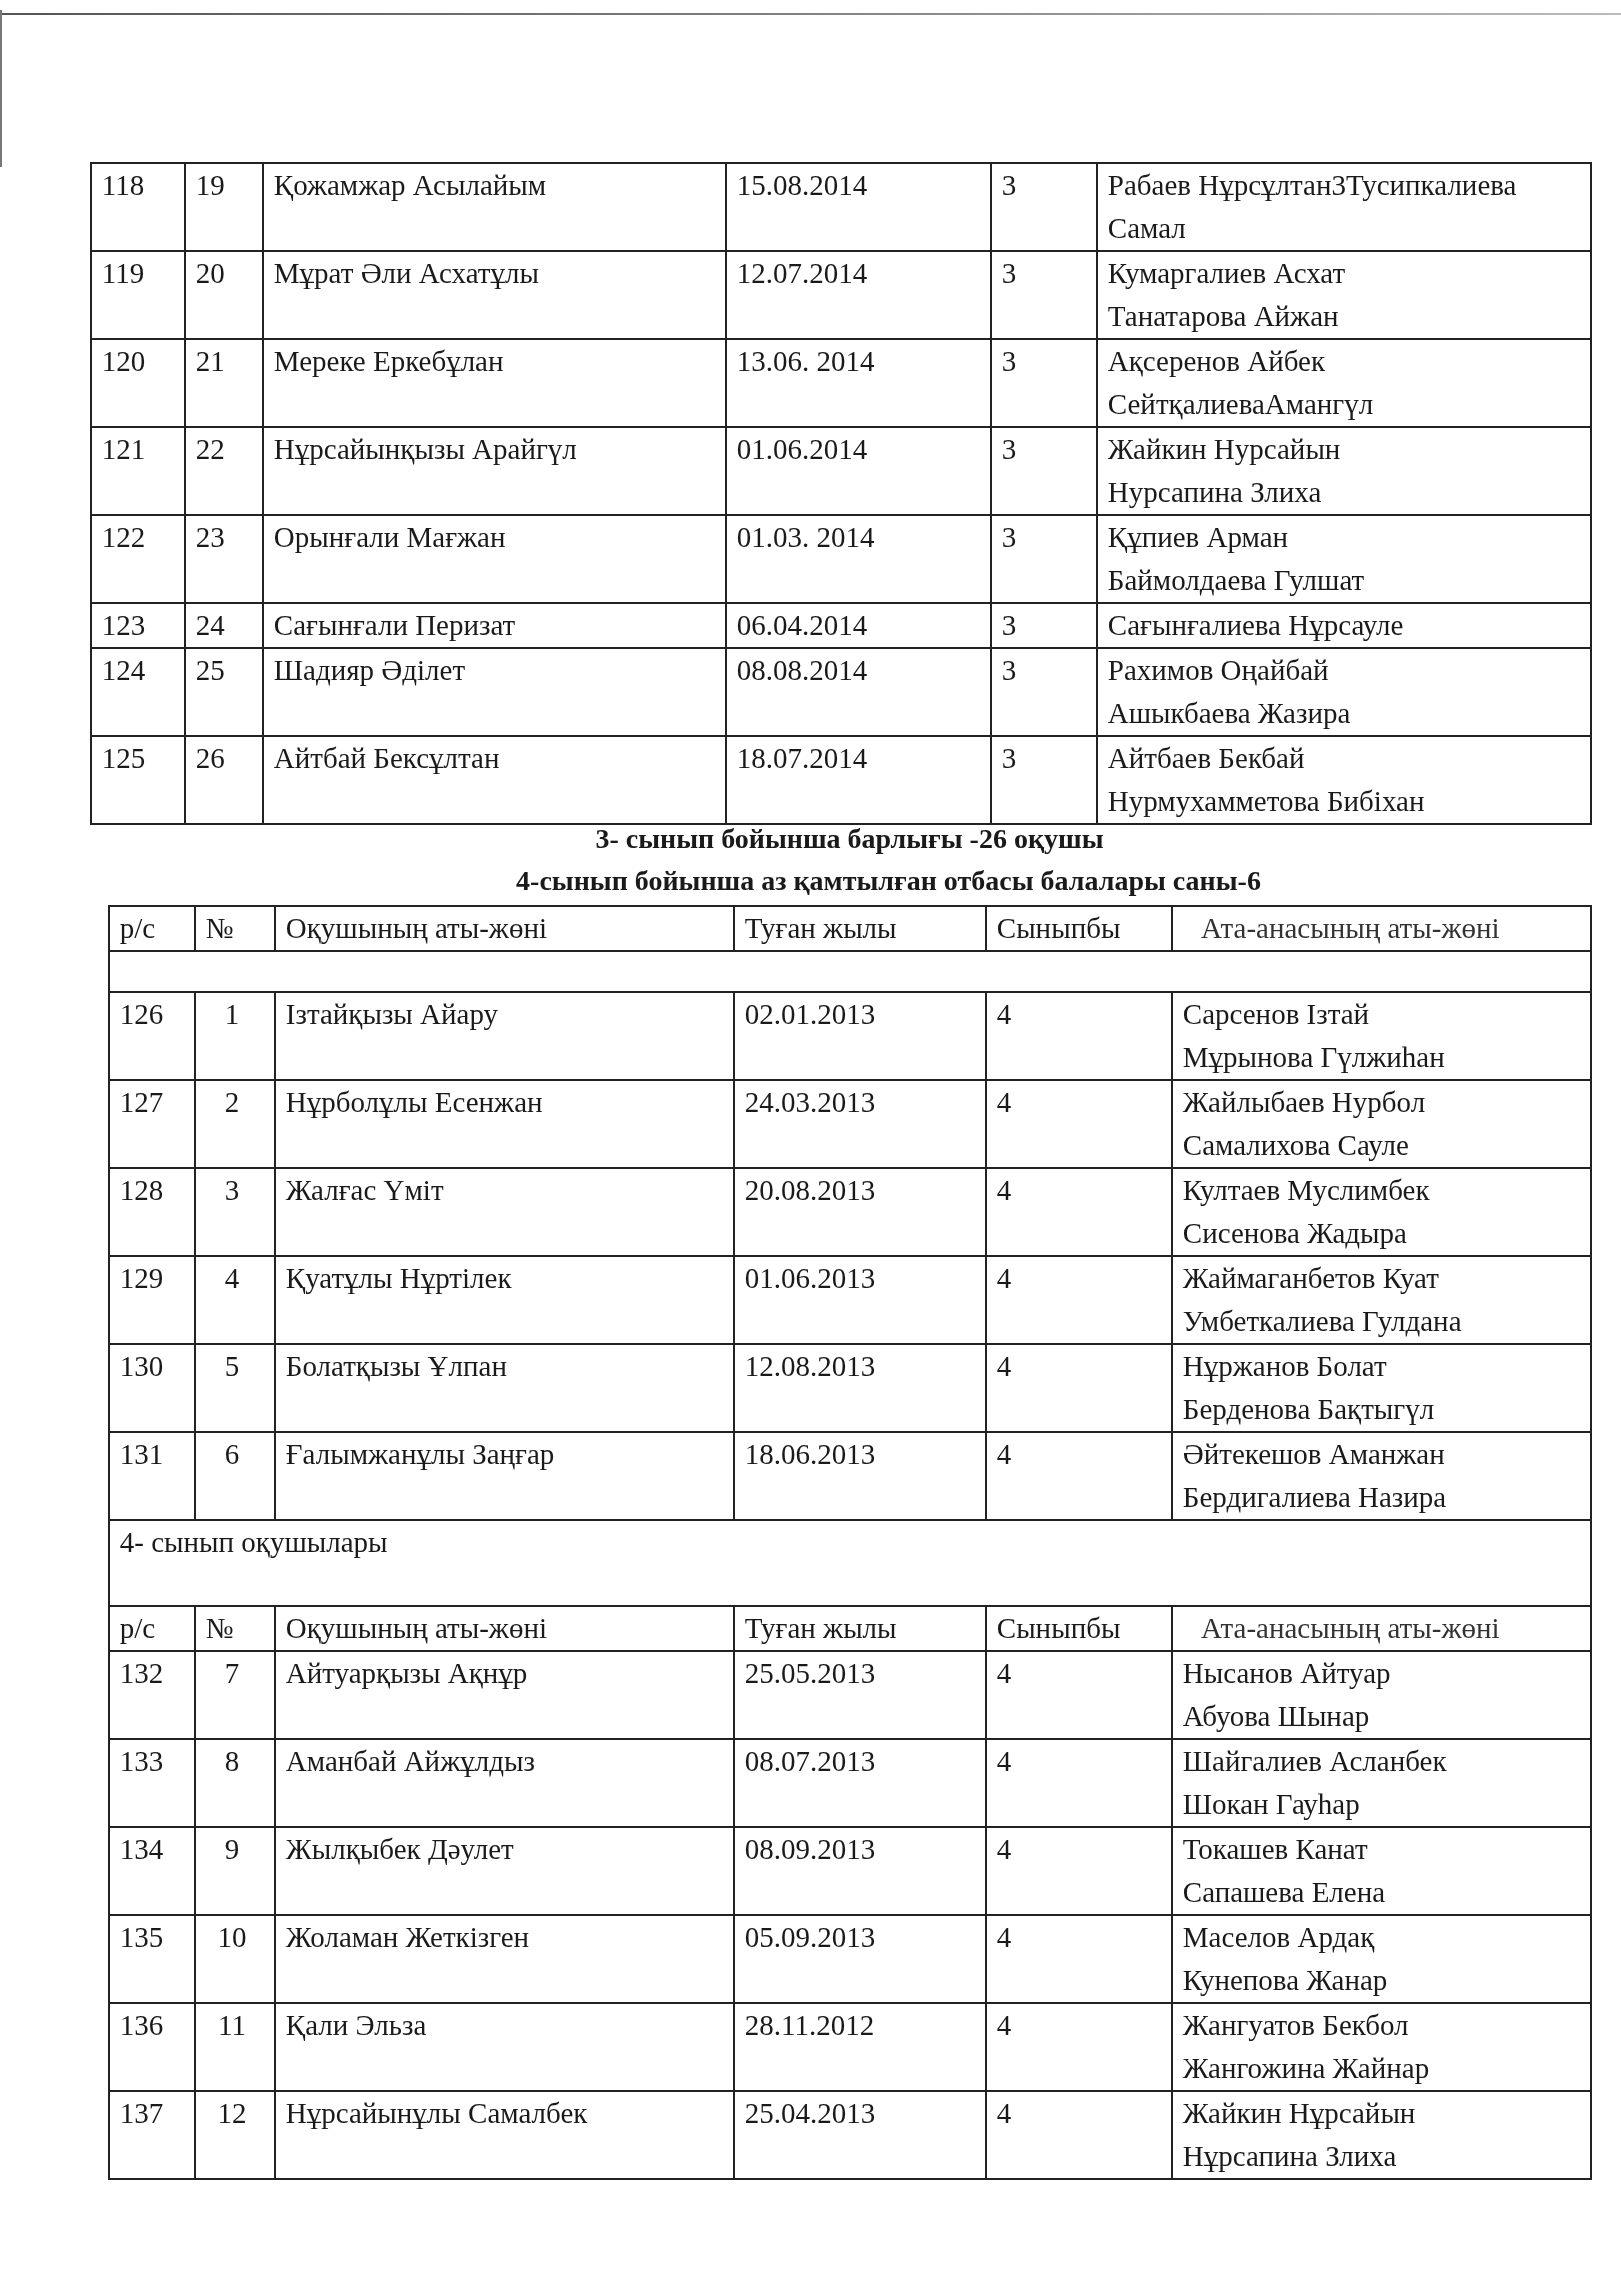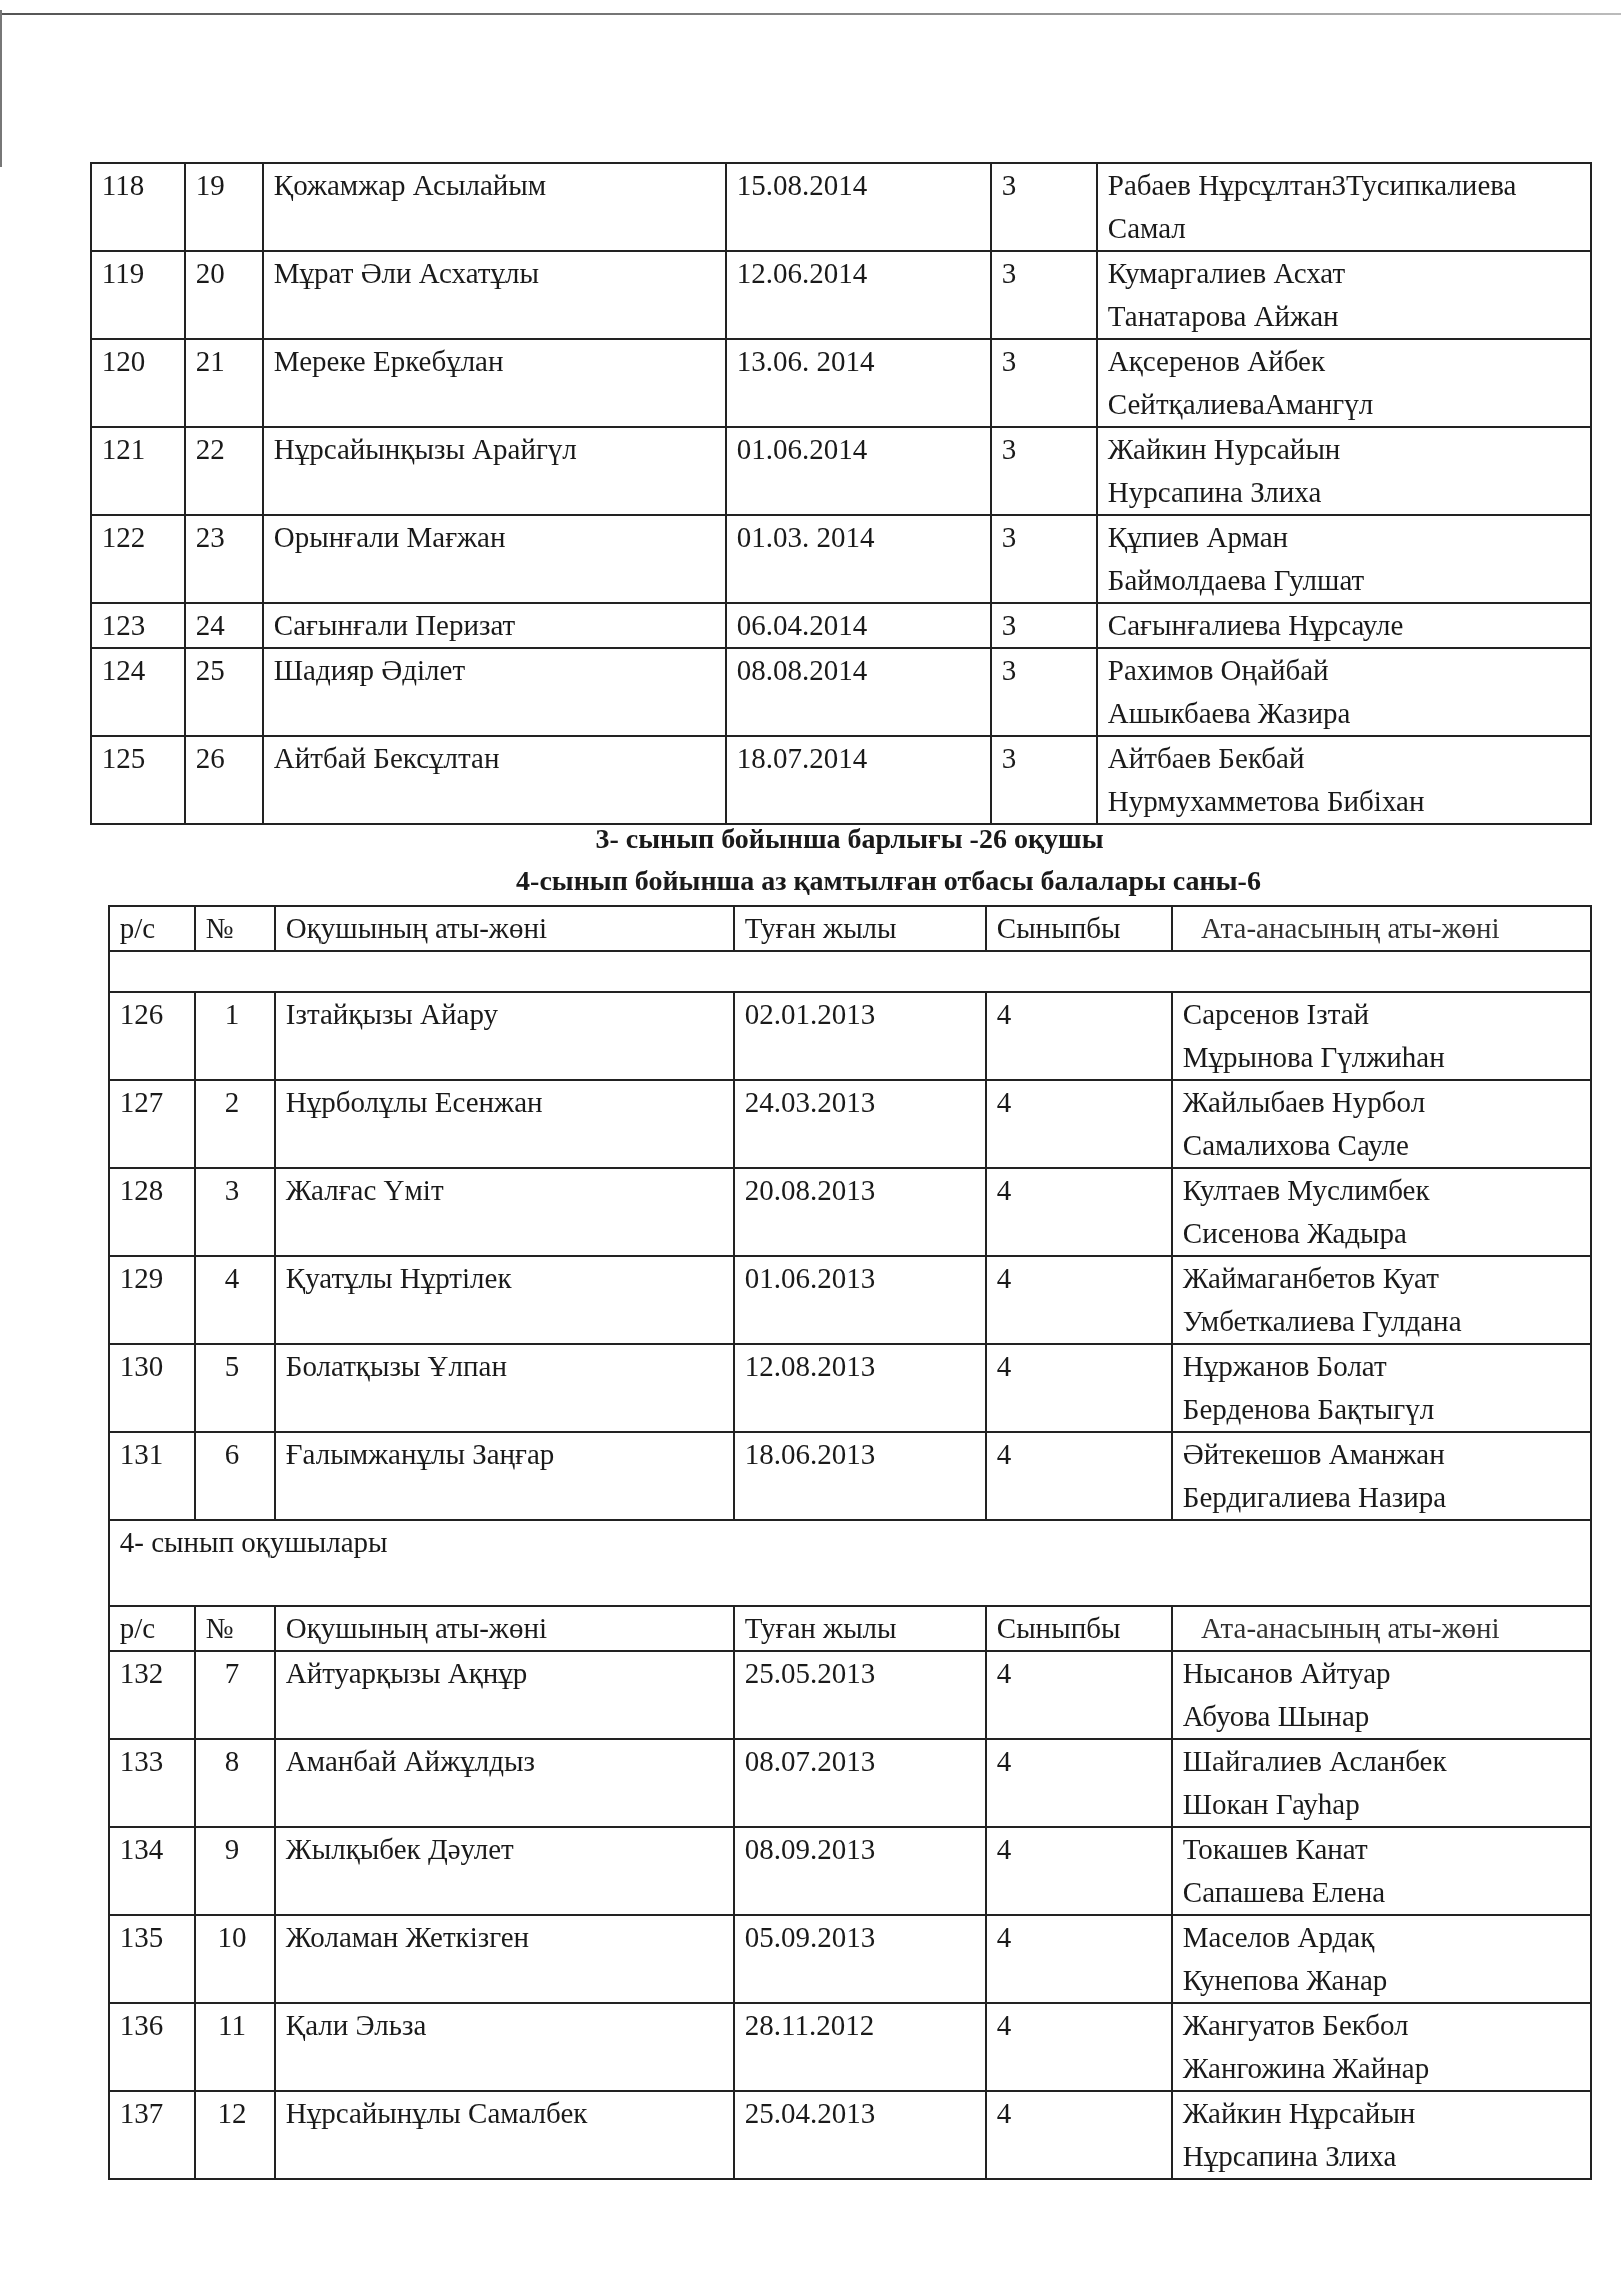--- a/index.html
+++ b/index.html
@@ -73,21 +73,21 @@
         <td class="c-grade">3</td>
         <td class="c-parent">
           <span class="parent-line">Рабаев Нұрсұлтан3Тусипкалиева</span>
           <span class="parent-line">Самал</span>
         </td>
       </tr>
       <tr style="height: 87px;">
         <td class="c-rs">119</td>
         <td class="c-no">20</td>
         <td class="c-name">Мұрат Әли Асхатұлы</td>
-        <td class="c-date">12.06.2014</td>
+        <td class="c-date">12.07.2014</td>
         <td class="c-grade">3</td>
         <td class="c-parent">
           <span class="parent-line">Кумаргалиев Асхат</span>
           <span class="parent-line">Танатарова Айжан</span>
         </td>
       </tr>
       <tr style="height: 87px;">
         <td class="c-rs">120</td>
         <td class="c-no">21</td>
         <td class="c-name">Мереке Еркебұлан</td>

